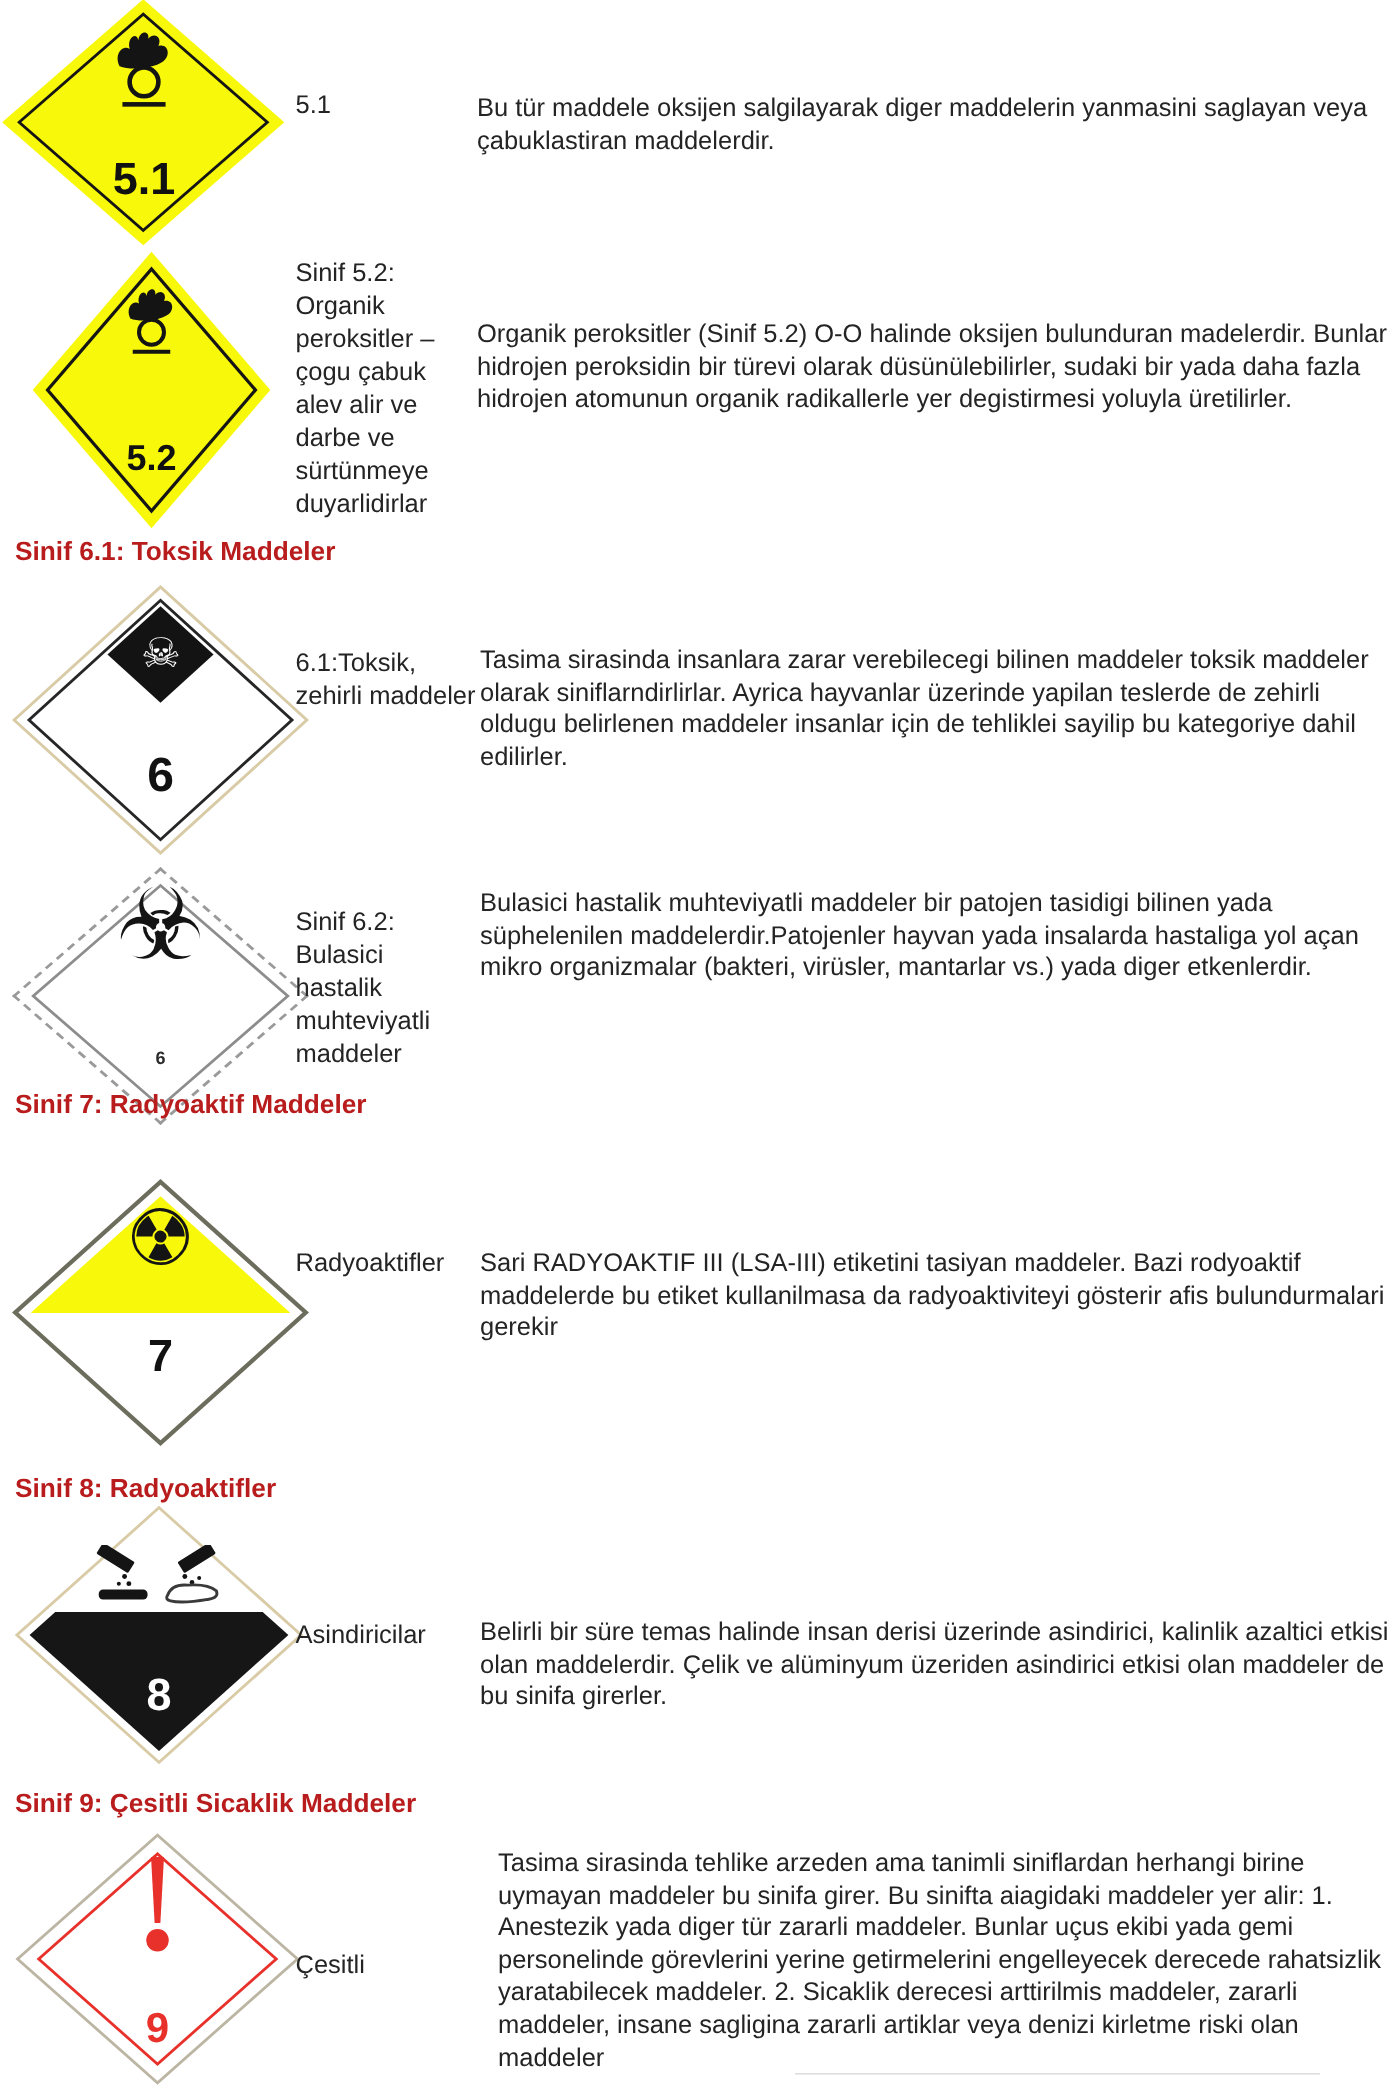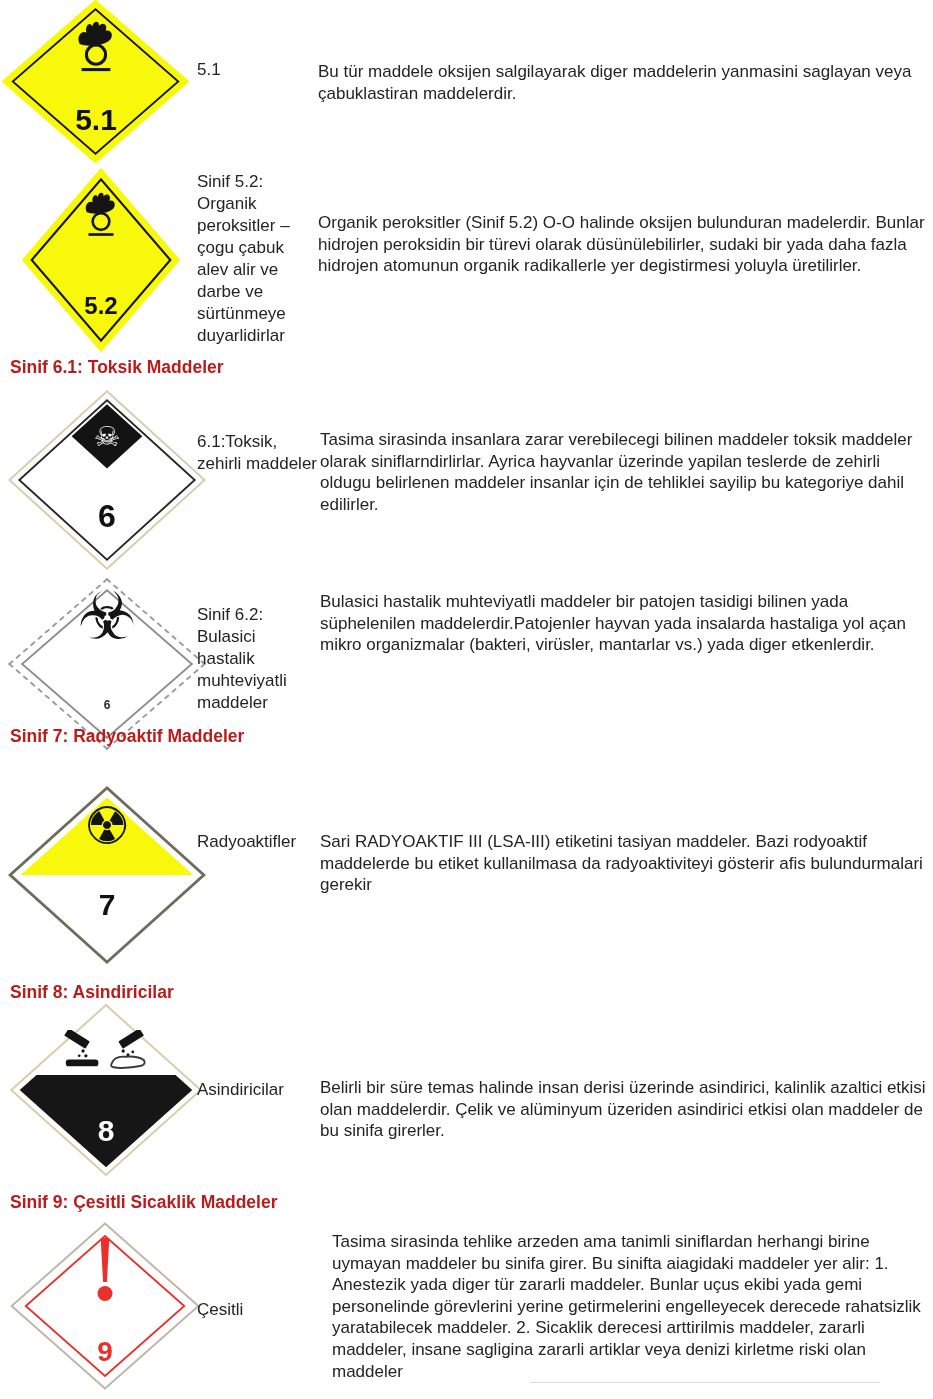--- a/index.html
+++ b/index.html
@@ -132,21 +132,21 @@
 
   <div class="heading h7">Sinif 7: Radyoaktif Maddeler</div>
   <div class="placard p7">
     <div class="rot"></div>
     <div class="tref">☢</div>
     <div class="num">7</div>
   </div>
   <div class="lab l7">Radyoaktifler</div>
   <div class="desc d7">Sari RADYOAKTIF III (LSA-III) etiketini tasiyan maddeler. Bazi rodyoaktif maddelerde bu etiket kullanilmasa da radyoaktiviteyi gösterir afis bulundurmalari gerekir</div>
 
-  <div class="heading h8">Sinif 8: Asindiricilar</div>
+  <div class="heading h8">Sinif 8: Radyoaktifler</div>
   <div class="placard p8">
     <div class="rot"></div>
     <div class="sym">
       <svg width="88" height="42" viewBox="0 0 92 42">
         <g transform="rotate(32 18 10)">
             <rect x="2" y="5" width="26" height="9" rx="1" fill="#141414"></rect>
           </g>
         <circle cx="22" cy="21" r="1.7" fill="#141414"></circle>
         <circle cx="25" cy="26" r="1.7" fill="#141414"></circle>
         <circle cx="18" cy="26" r="1.4" fill="#141414"></circle>

